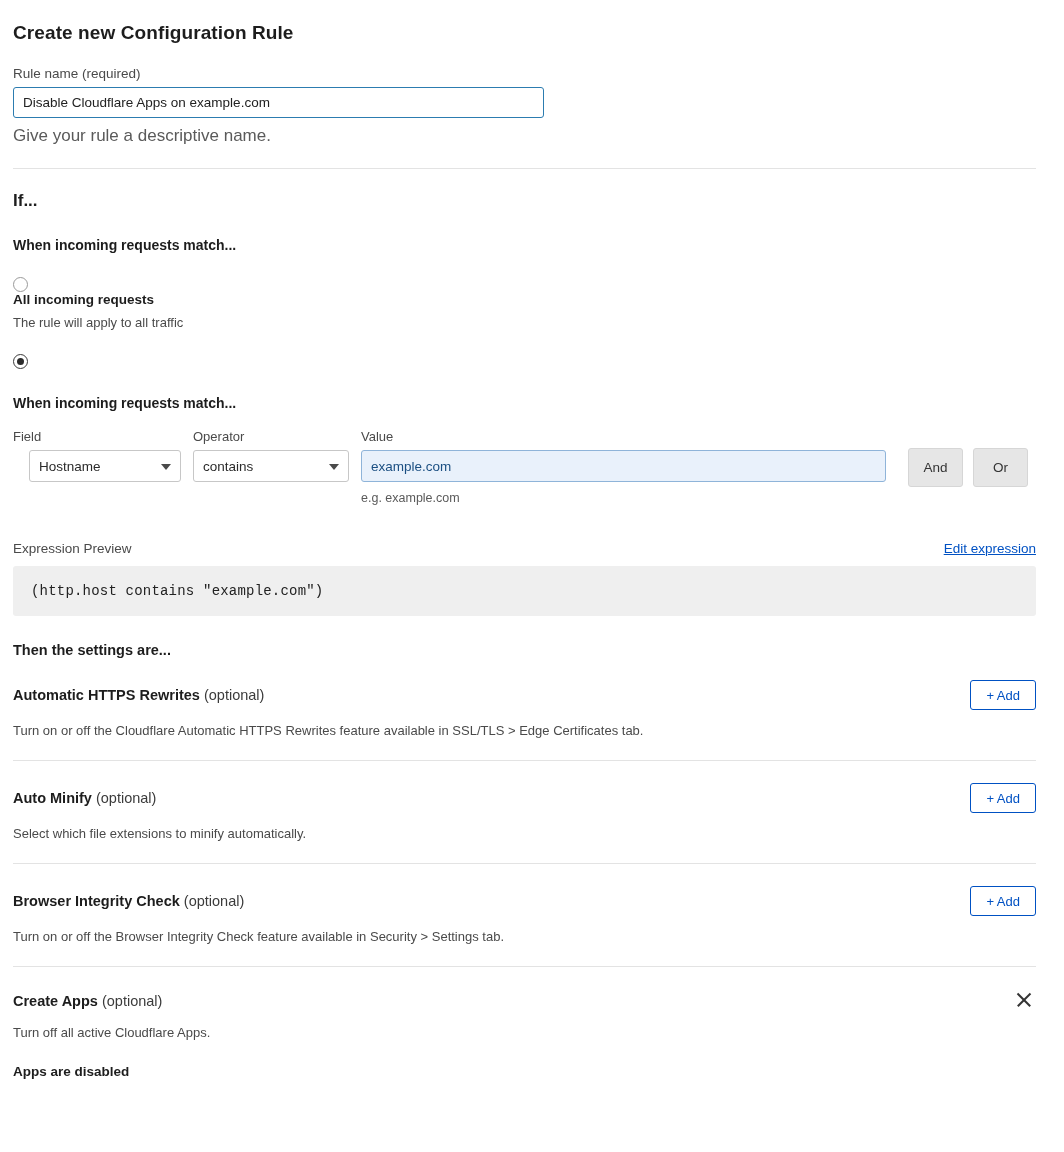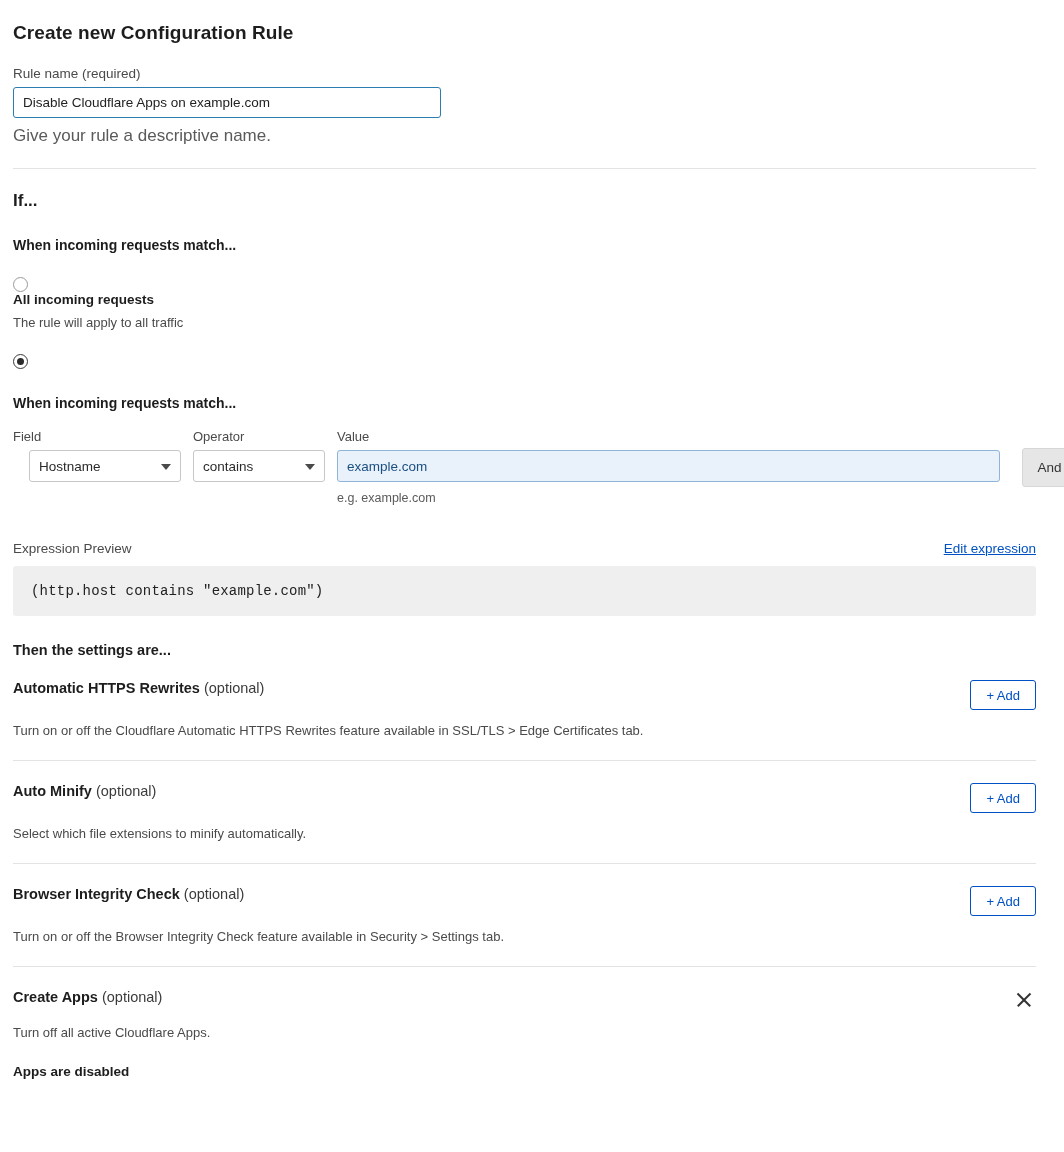--- a/index.html
+++ b/index.html
@@ -24,21 +24,21 @@
     color: #1d1d1d;
     margin: 10px 0 22px 0;
     letter-spacing: 0.1px;
   }
   .field-label {
     font-size: 13.5px;
     color: #4a4a4a;
     margin-bottom: 6px;
   }
   .rule-name-input {
-    width: 428px;
+    width: 531px;
     height: 31px;
     padding: 5px 9px;
     font-size: 13.5px;
     font-family: "Liberation Sans", sans-serif;
     color: #222;
     border: 1px solid #2c7cb0;
     border-radius: 3px;
     outline: none;
     background: #fff;
   }
@@ -124,33 +124,33 @@
     border: 1px solid #c7c7c7;
     border-radius: 3px;
     background: #fff;
     display: flex;
     align-items: center;
     padding: 0 26px 0 9px;
     font-size: 13.5px;
     color: #2b2b2b;
   }
   .select-field { width: 152px; margin-left: 16px; }
-  .select-operator { width: 132px; }
+  .select-operator { width: 156px; }
   .caret {
     position: absolute;
     right: 9px;
     top: 50%;
     width: 0; height: 0;
     margin-top: -2px;
     border-left: 5px solid transparent;
     border-right: 5px solid transparent;
     border-top: 6px solid #4a4a4a;
   }
   .value-input {
-    width: 663px;
+    width: 525px;
     height: 32px;
     padding: 4px 9px;
     font-size: 13.5px;
     font-family: "Liberation Sans", sans-serif;
     color: #1b4f82;
     border: 1px solid #8fb4d9;
     border-radius: 3px;
     background: #e9f1fb;
     outline: none;
   }
@@ -210,21 +210,21 @@
     font-weight: bold;
     color: #1d1d1d;
     margin: 26px 0 0 0;
   }
   .setting {
     padding: 22px 0 0 0;
   }
   .setting-head {
     display: flex;
     justify-content: space-between;
-    align-items: flex-start;
+    align-items: center;
   }
   .setting-title {
     font-size: 14.5px;
     color: #1d1d1d;
   }
   .setting-title b { font-weight: bold; }
   .setting-title .opt {
     font-weight: normal;
     color: #3b3b3b;
   }

